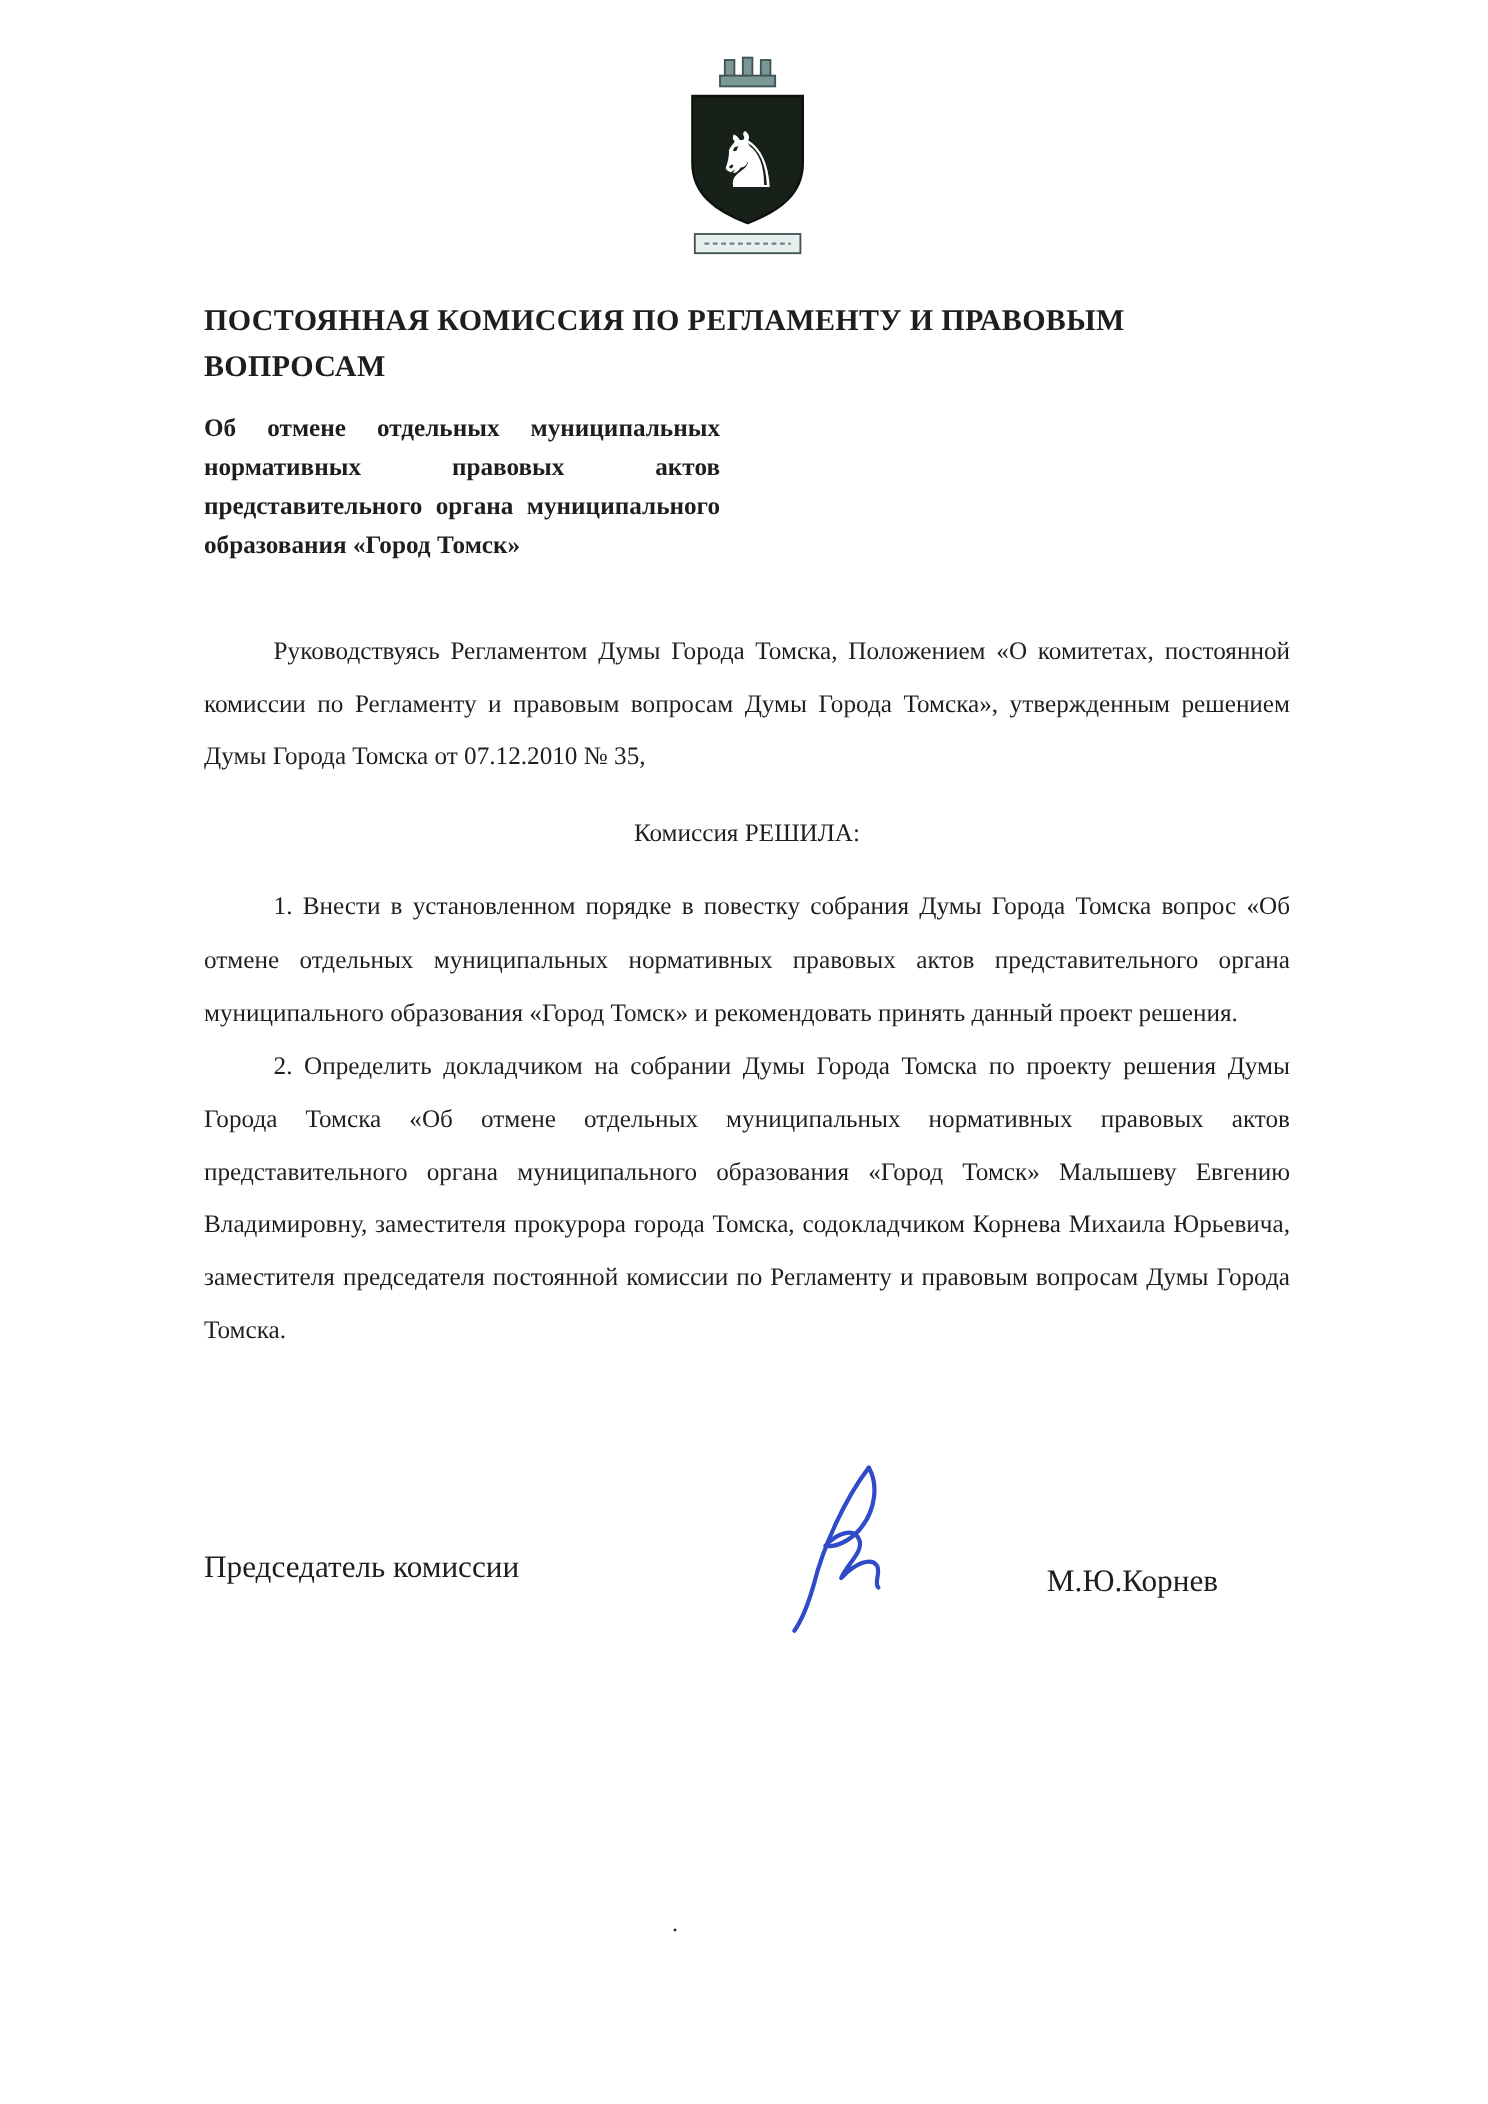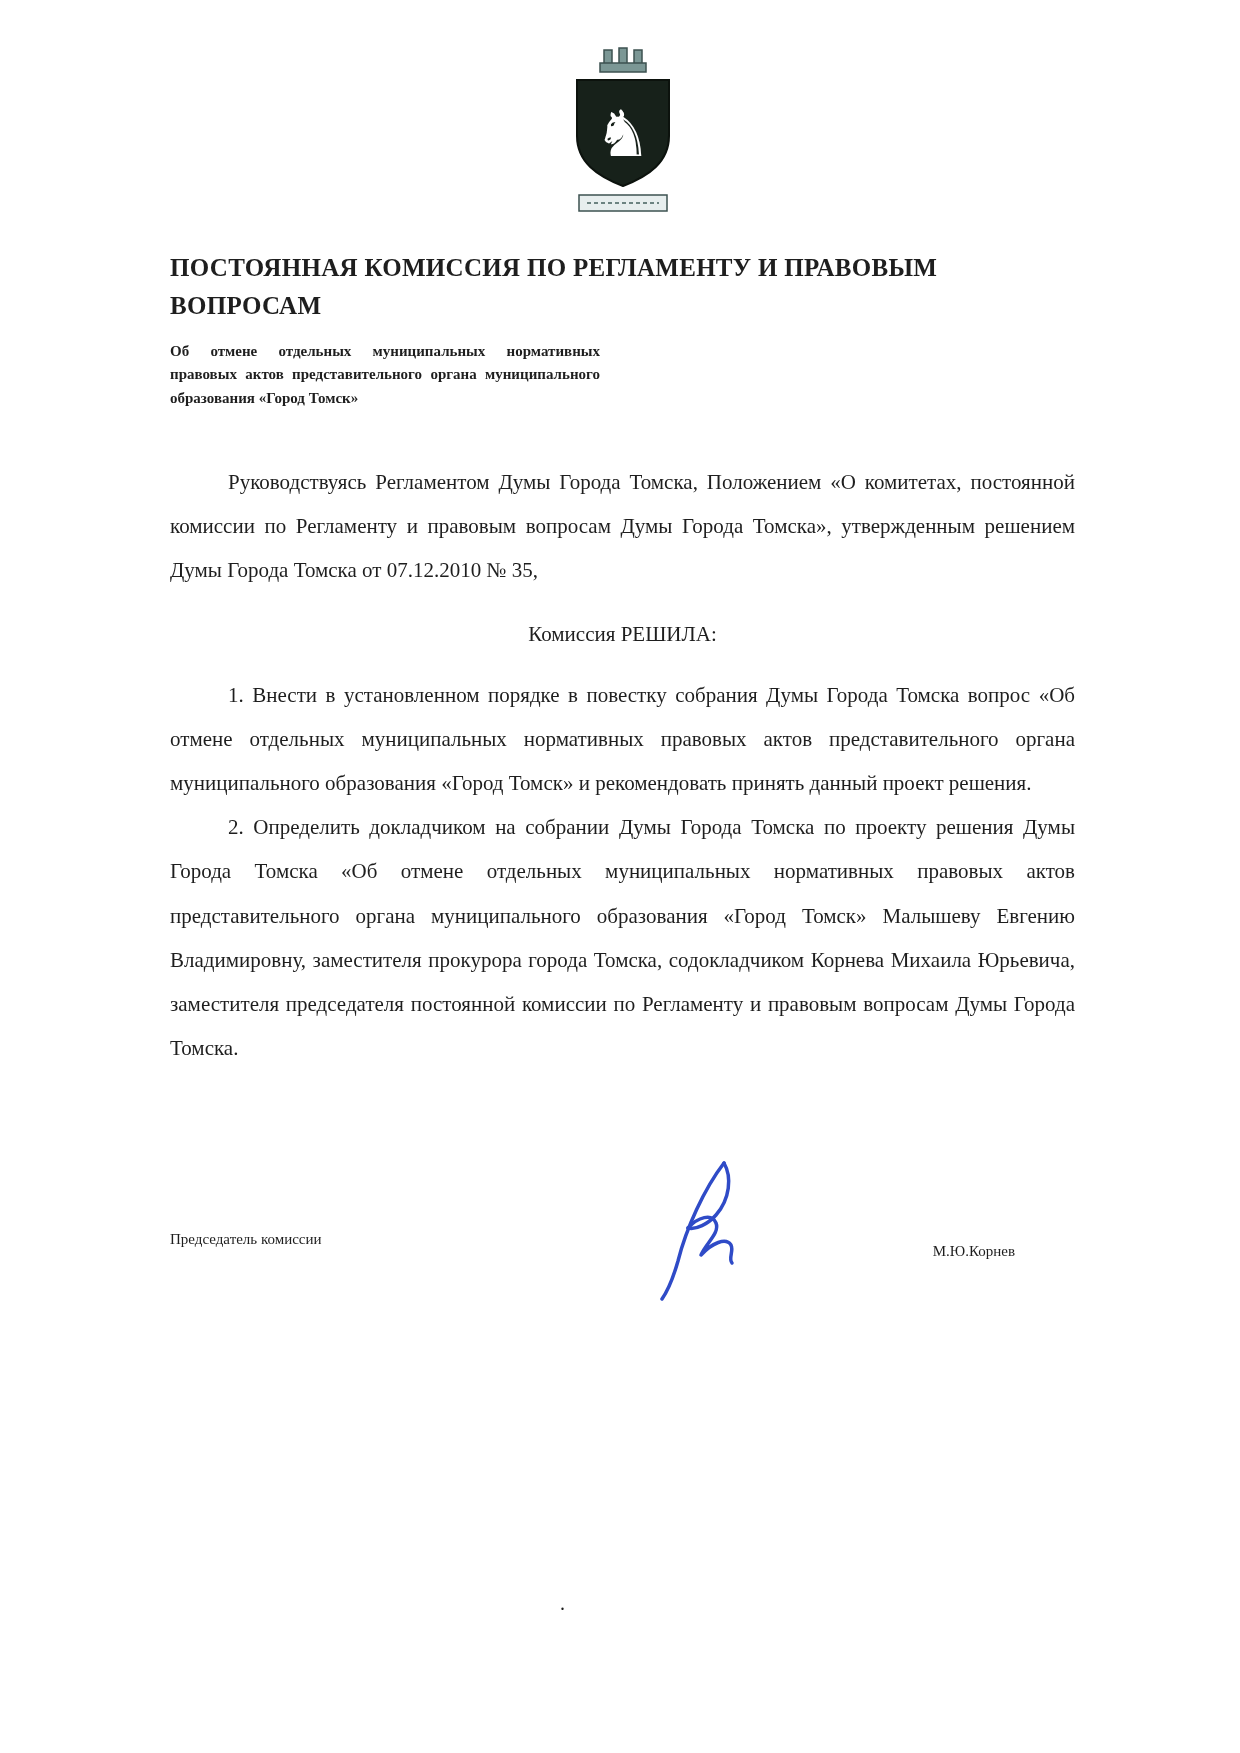--- a/index.html
+++ b/index.html
@@ -22,33 +22,33 @@
   .doc-type {
     text-align: center; font-weight: bold; font-size: 25px; margin-top: 44px;
     letter-spacing: 1px;
   }
   .meta-row {
     margin-top: 74px; display: flex; justify-content: space-between;
     align-items: baseline; font-size: 21px;
   }
   .doc-number { padding-right: 95px; }
   .subject {
-    margin-top: 16px; width: 430px; font-weight: bold; font-size: 15px;
+    margin-top: 16px; width: 430px; font-weight: bold; font-size: 21px;
     line-height: 1.55; text-align: justify;
   }
   .preamble {
     margin: 50px 0 0 0; font-size: 21px; line-height: 2.1;
     text-align: justify; text-indent: 58px;
   }
   .decision-heading { text-align: center; font-size: 21px; margin: 30px 0 26px 0; }
   .decision-item {
     margin: 0; font-size: 21px; line-height: 2.1; text-align: justify;
     text-indent: 58px;
   }
-  .sig-row { margin-top: 95px; position: relative; height: 170px; font-size: 15px; text-decoration: underline; }
+  .sig-row { margin-top: 95px; position: relative; height: 170px; font-size: 26px; text-decoration: underline; }
   .sig-title { position: absolute; left: 0; top: 66px; }
   .sig-name { position: absolute; right: 60px; top: 78px; }
   .sig-scribble { position: absolute; left: 468px; top: -10px; }
   .page-dot { position: absolute; bottom: 138px; left: 50%; transform: translateX(-60px); font-size: 20px; }
 </style>
 </head>
 <body>
 
 <div class="page">
 

